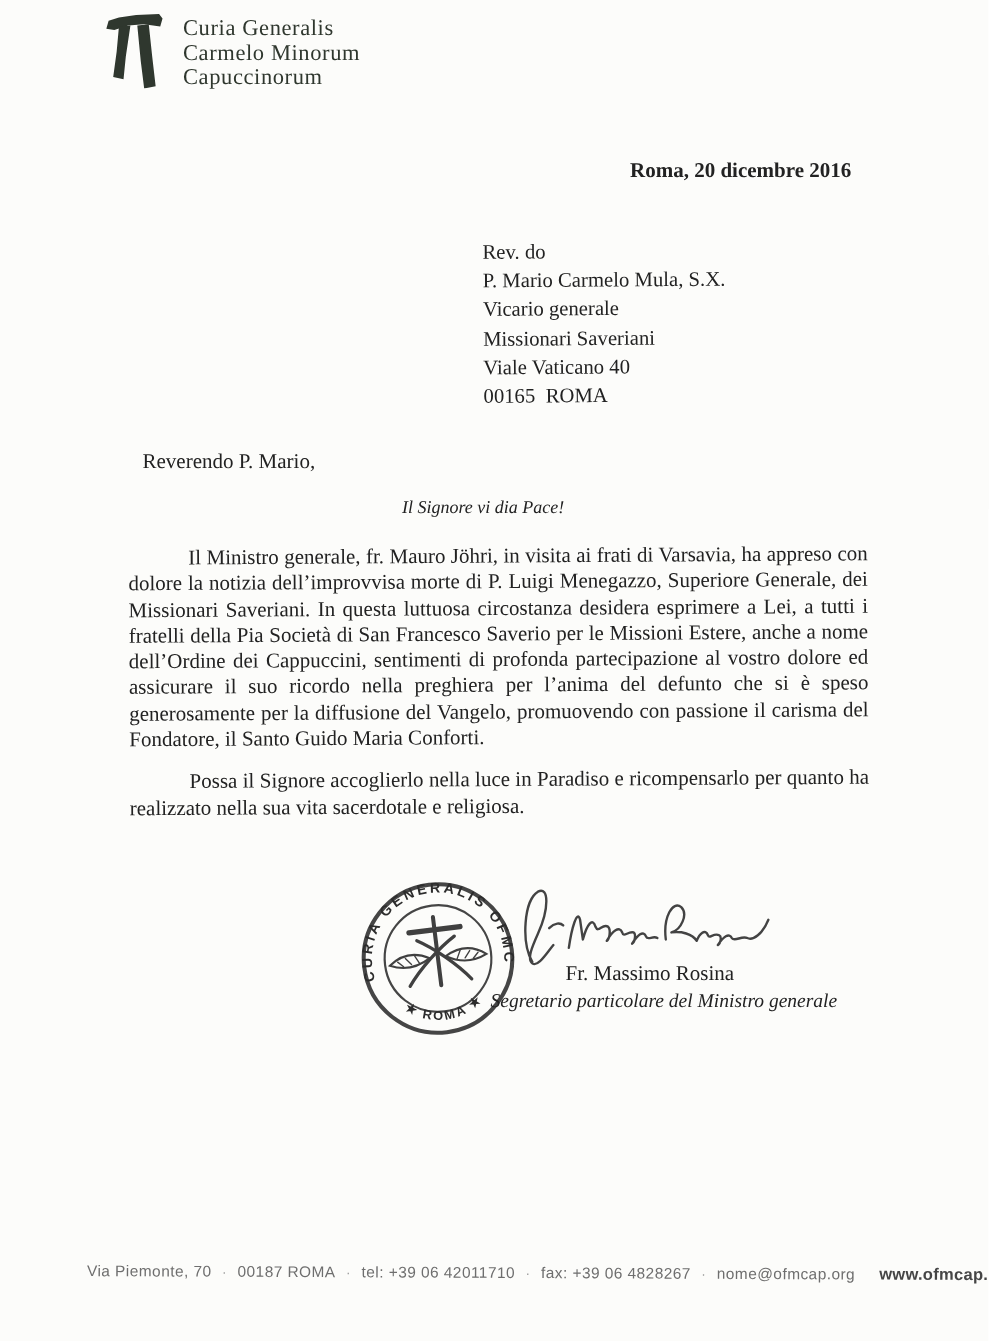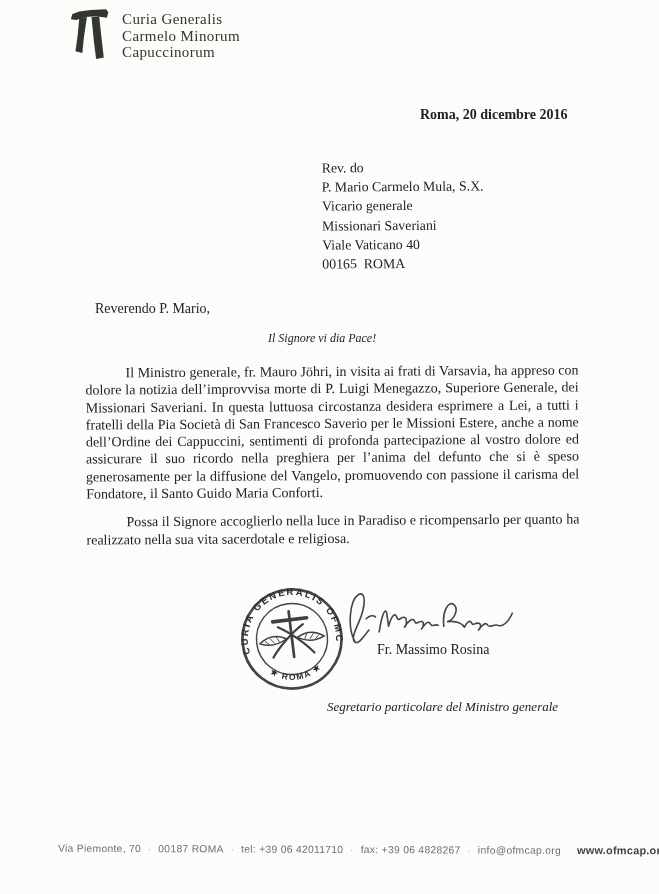--- a/index.html
+++ b/index.html
@@ -28,21 +28,21 @@
   .body-text {
     position:absolute; left:86px; top:363px; width:493px;
     font-size:14px; line-height:17.3px; text-align:justify;
     transform:rotate(-0.35deg);
   }
   .body-text p { margin:0 0 11px 0; text-indent:40px; }
   
   .seal { position:absolute; left:238px; top:585px; width:108px; height:108px; transform:rotate(-7deg); }
   .script { position:absolute; left:338px; top:583px; width:178px; height:66px; }
   .sig-name { position:absolute; left:377px; top:642px; font-size:14px;text-align:right; }
-  .sig-title { position:absolute; left:327px; top:659px; font-size:13px; font-style:italic;margin-top:40px; }
+  .sig-title { position:absolute; left:327px; top:659px; font-size:13px; font-style:italic; }
   
   .footer {
     position:absolute; left:58px; top:843px; width:575px;
     display:flex; align-items:baseline;
     font-family:"Liberation Sans", sans-serif;
     font-size:10.3px; color:#6e6e6e; letter-spacing:0.3px;
     white-space:nowrap; transform:rotate(0.25deg);
   }
   .footer .sep { margin:0 7px; color:#9a9a9a; font-size:9px; }
   .footer .web { margin-left:16px; color:#454545; font-weight:bold; font-size:11px; letter-spacing:0.2px; }
@@ -125,17 +125,17 @@
 
   <div class="footer">
     <span>Via Piemonte, 70</span>
     <span class="sep">·</span>
     <span>00187 ROMA</span>
     <span class="sep">·</span>
     <span>tel: +39 06 42011710</span>
     <span class="sep">·</span>
     <span>fax: +39 06 4828267</span>
     <span class="sep">·</span>
-    <span>info@ofmcap.org</span>
+    <span>nome@ofmcap.org</span>
     <span class="web">www.ofmcap.org</span>
   </div>
 
 </div>
 
 </body></html>

